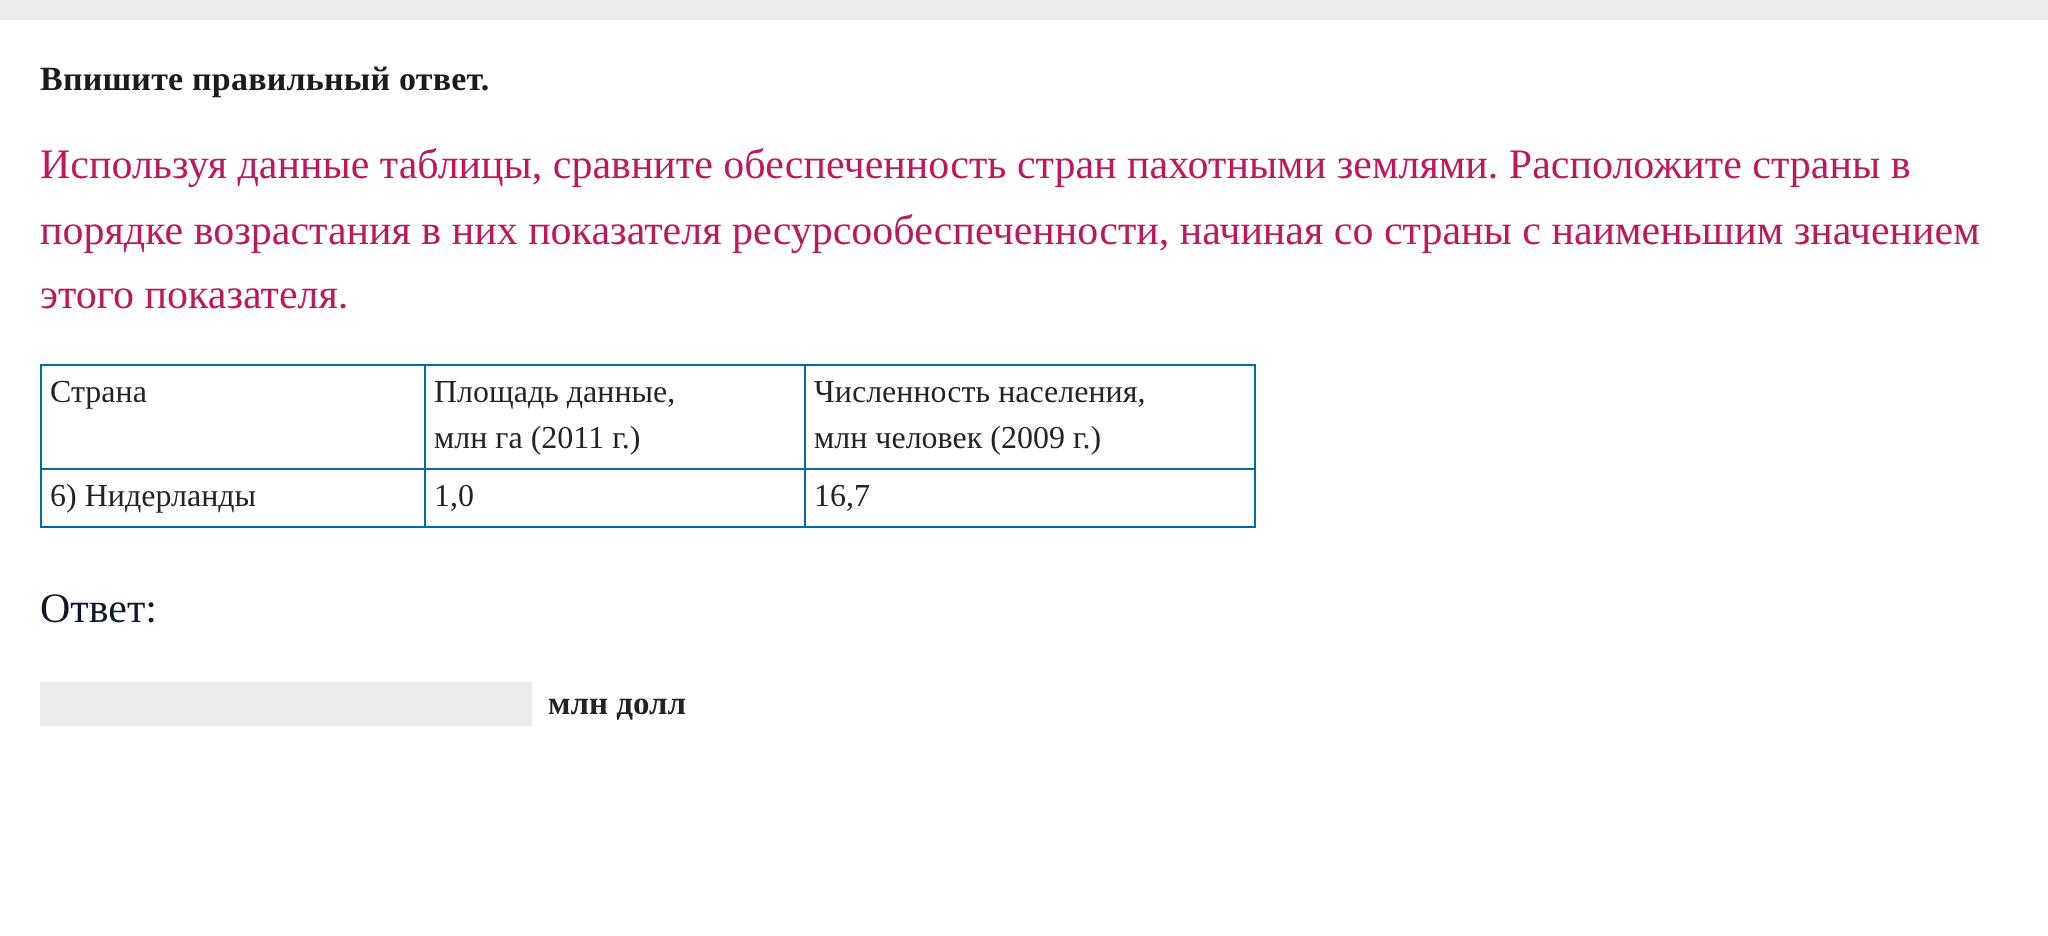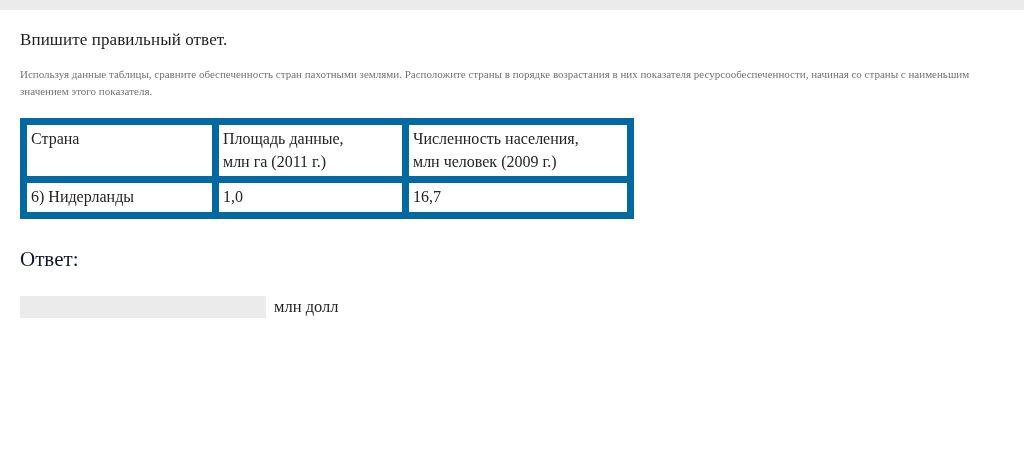--- a/index.html
+++ b/index.html
@@ -26,40 +26,40 @@
   .page {
     position: absolute;
     top: 10px;
     left: 0;
     width: 1024px;
     padding: 12px 20px 0 20px;
     box-sizing: border-box;
   }
   .task-title {
     font-size: 17px;
-    font-weight: normal;
+    font-weight: bold;
     color: #1b1b1b;
     margin: 8px 0 16px 0;
     letter-spacing: 0.1px;
   }
   .task-text {
-    font-size: 11px;
+    font-size: 21px;
     line-height: 1.55;
-    color: #737373;
+    color: #be185d;
     margin: 12px 0 18px 0;
     max-width: 990px;
   }
   table.data-table {
     border-collapse: collapse;
     table-layout: fixed;
     margin: 0 0 0 0;
     background: #fff;
   }
   table.data-table td {
-    border: 7px solid #0369a1;
+    border: 1px solid #0369a1;
     vertical-align: top;
     padding: 2px 4px 3px 4px;
     font-size: 16px;
     line-height: 1.45;
     color: #232323;
   }
   .col-country { width: 192px; }
   .col-arable  { width: 190px; }
   .col-pop     { width: 225px; }
   .cell-line { display: block; }
@@ -88,20 +88,21 @@
     font-family: "Liberation Serif", serif;
     font-size: 16px;
     padding: 0 4px;
     box-sizing: border-box;
     color: #232323;
   }
   .answer-unit {
     font-size: 16.5px;
     color: #232323;
     margin-left: 8px;
+    font-weight: bold;
   }
 </style>
 </head>
 <body>
 
 <div class="top-band"></div>
 
 <div class="page">
 
   <div class="task-title">Впишите правильный ответ.</div>

